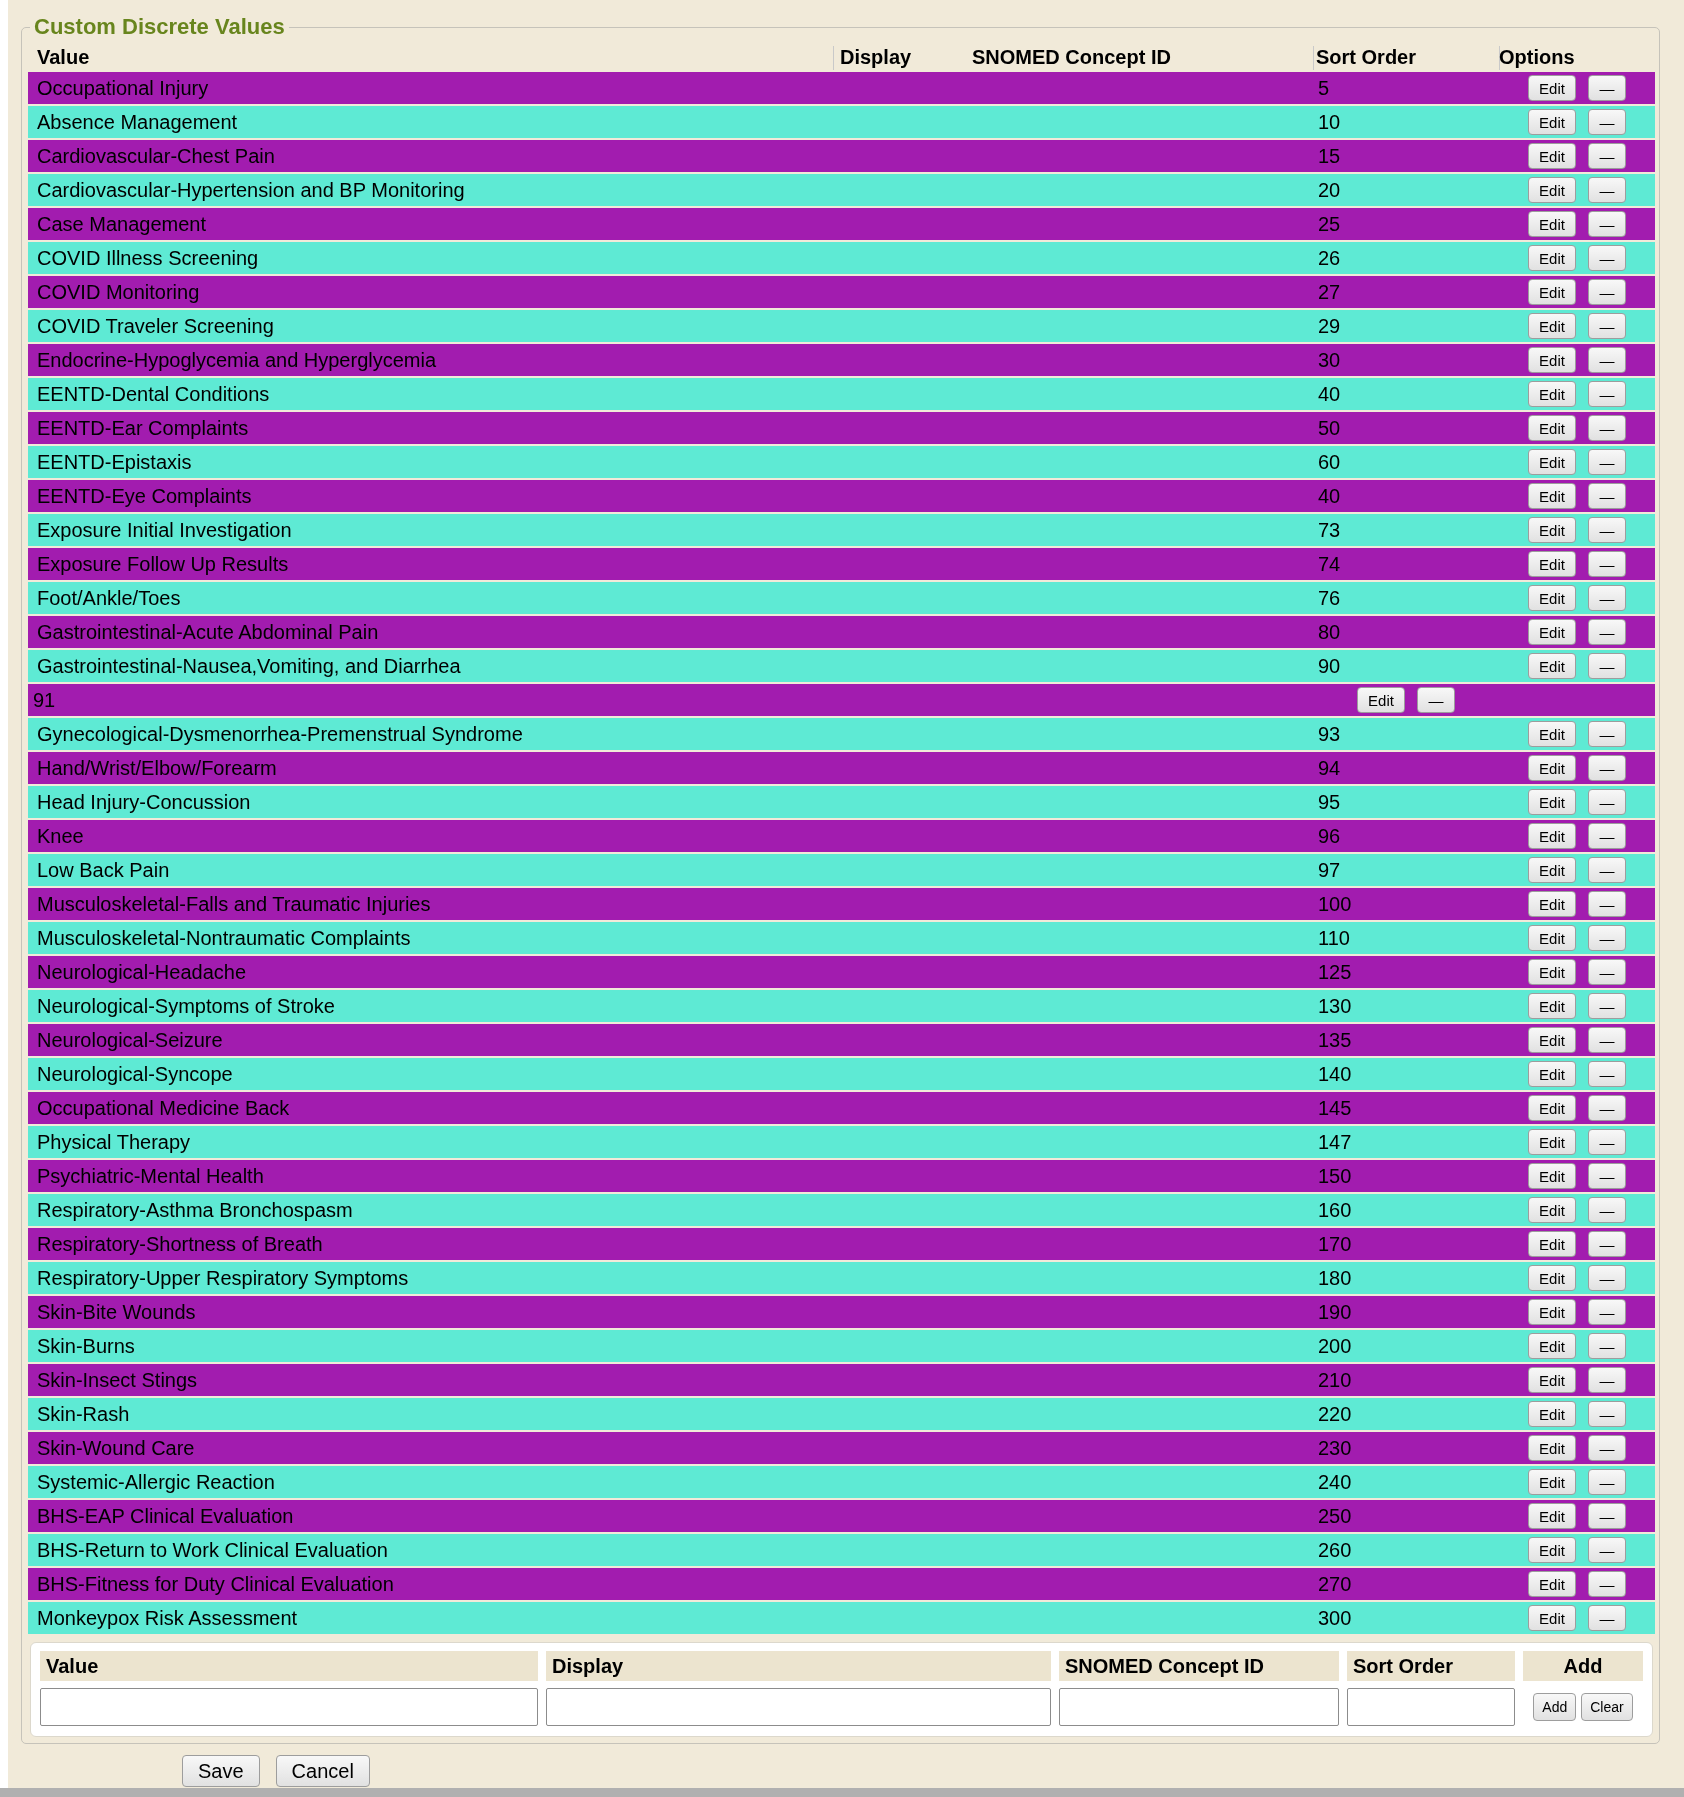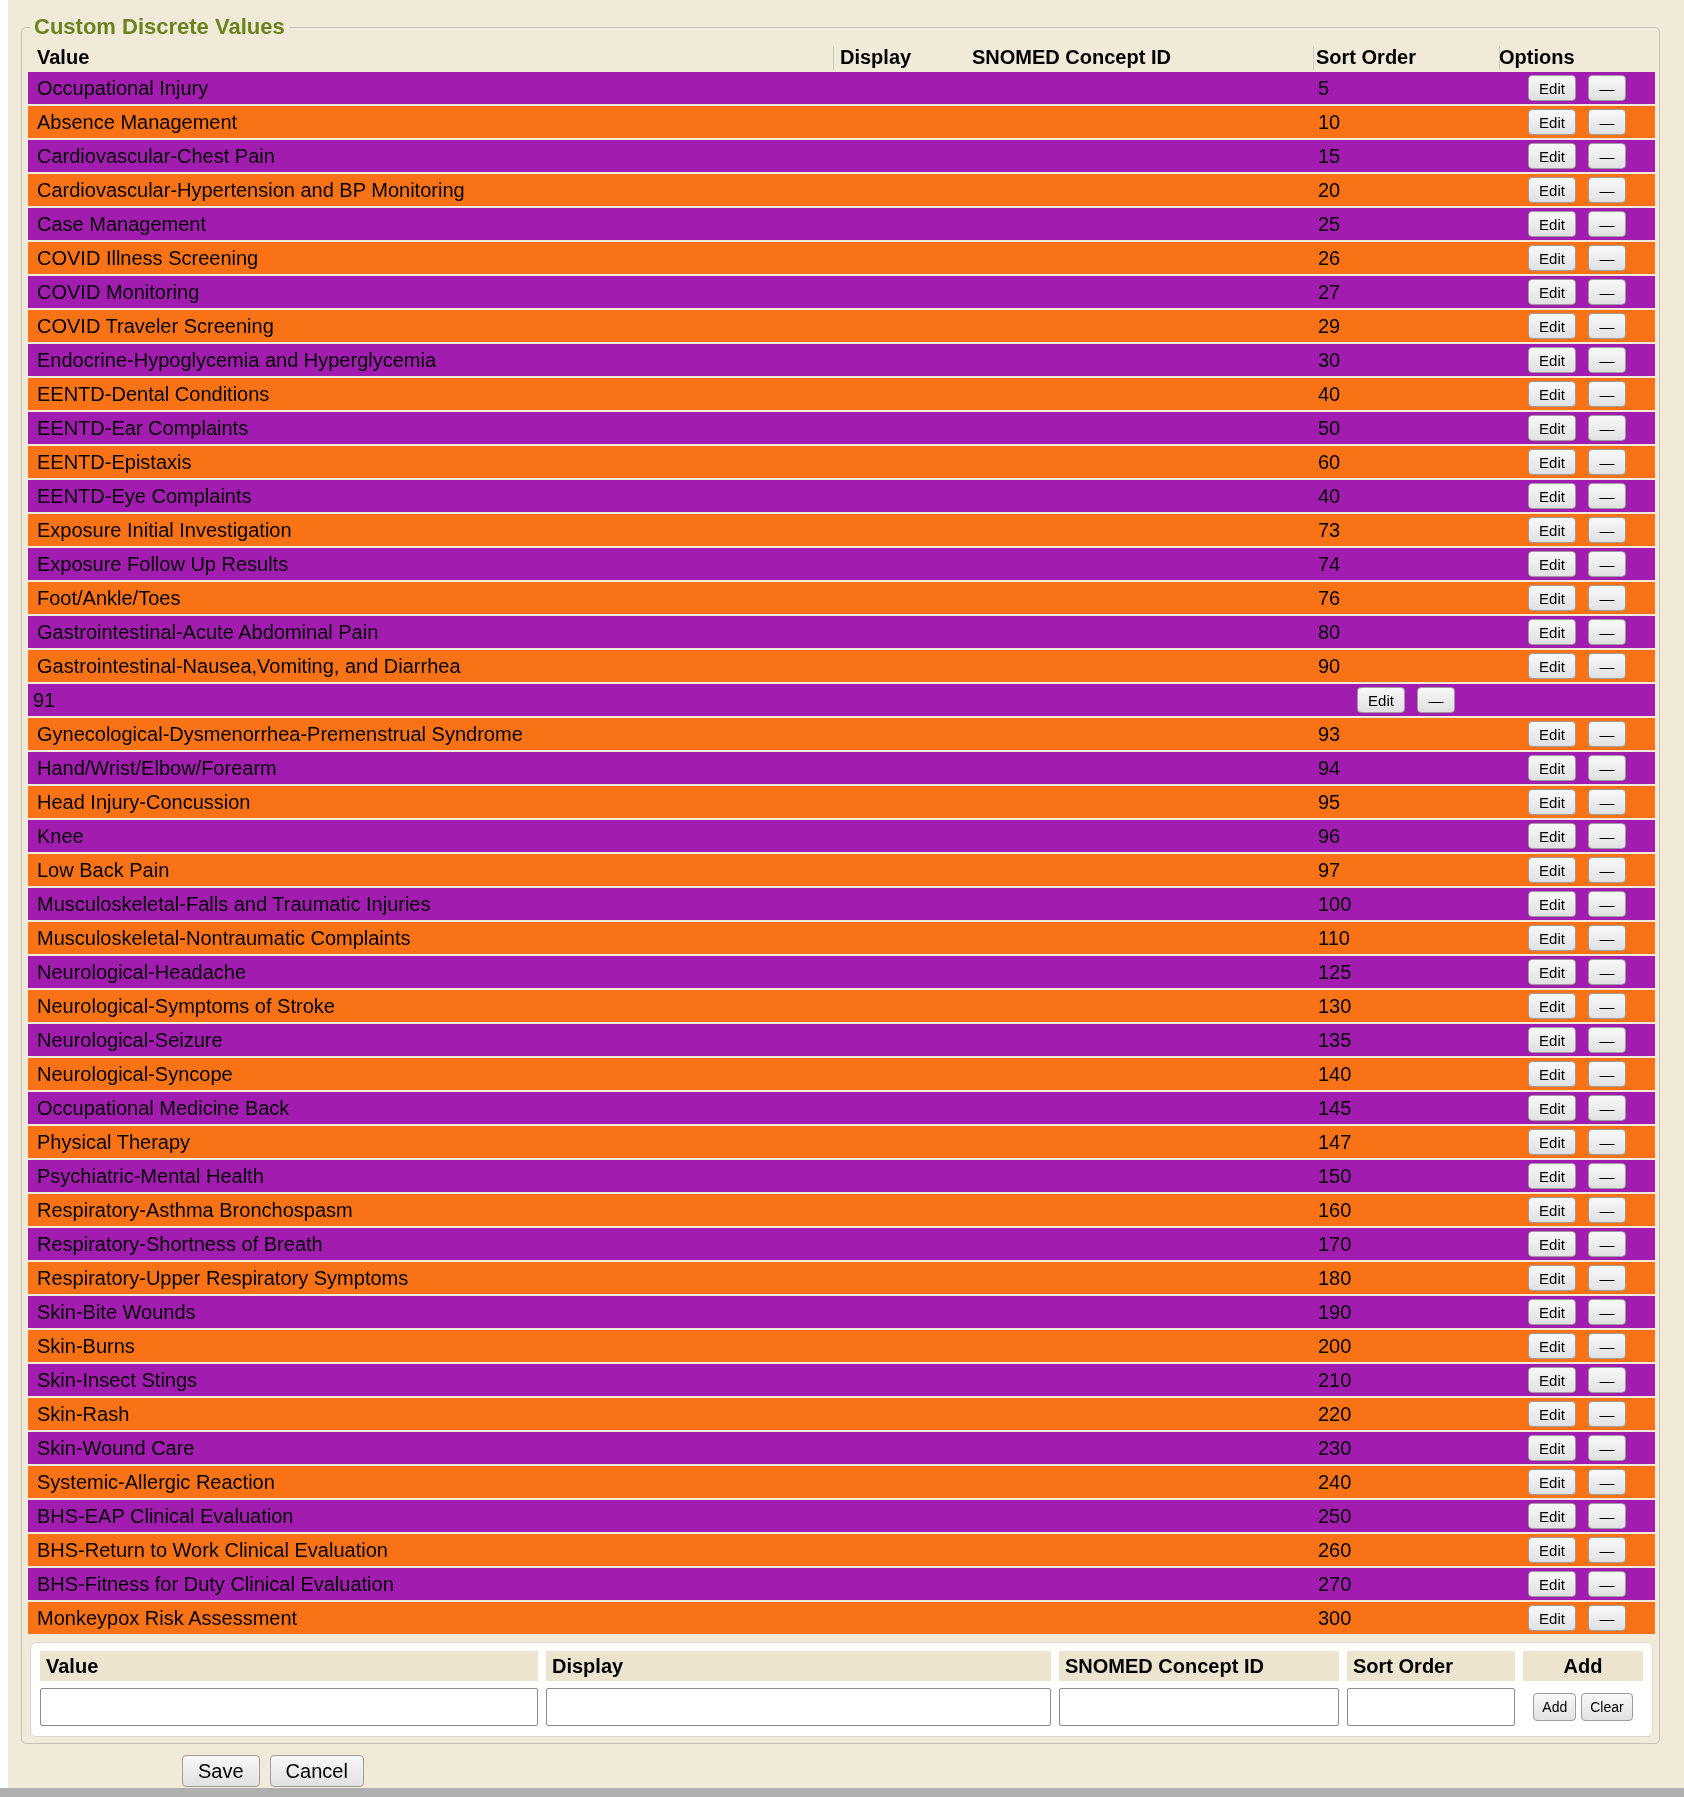--- a/index.html
+++ b/index.html
@@ -13,38 +13,38 @@
   .thead .h-value { left:9px; }
   .thead .h-display { left:812px; }
   .thead .h-snomed { left:944px; }
   .thead .h-sort { left:1288px; }
   .thead .h-options { left:1471px; width:156px; text-align:left; }
   .vdiv { position:absolute; top:2px; width:1px; height:24px; background:#c9c9c9; }
   .vdiv.d1 { left:805px; } .vdiv.d2 { left:1285px; } .vdiv.d3 { left:1471px; }
 
   
   .row { display:grid; grid-template-columns:1285px 186px 156px; align-items:center; height:32px; margin-bottom:2px; background:#a21caf; font-size:20px; color:#000; }
-  .row.alt { background:#f97316; }
+  .row.alt { background:#5eead4; }
   .cell-value { padding-left:9px; white-space:nowrap; overflow:hidden; }
   .cell-sort { padding-left:5px; }
   .cell-opts { display:flex; justify-content:center; align-items:center; gap:12px; }
   .btn { background:linear-gradient(#f8f8f8,#e1e1e1); border:1px solid #9d9d9d; border-radius:4px; font-family:"Liberation Sans", sans-serif; font-size:15px; color:#000; padding:2px 10px; height:26px; box-sizing:border-box; cursor:pointer; }
   .btn.dash { padding:2px 8px; min-width:38px; }
 
   
   .addbox { background:#ffffff; border:1px solid #dcd8cc; border-radius:6px; margin:8px 2px 0 2px; padding:8px 9px 10px 9px; }
   .addgrid { display:grid; grid-template-columns:498px 505px 280px 168px 1fr; column-gap:8px; row-gap:7px; align-items:center; }
   .addhead { background:#ece4cf; height:30px; line-height:30px; font-weight:bold; font-size:20px; padding-left:6px; box-sizing:border-box; }
   .addhead.center { text-align:center; padding-left:0; }
   .addgrid input { height:38px; box-sizing:border-box; width:100%; border:1px solid #8c8c8c; border-radius:2px; background:#fff; font-size:18px; padding:0 6px; font-family:"Liberation Sans", sans-serif; }
   .addbtns { display:flex; justify-content:center; align-items:center; gap:5px; }
   .btn.small { font-size:14px; padding:2px 8px; height:28px; }
 
   
-  .actions { margin:11px 15px 0 174px; display:flex; gap:10px; }
+  .actions { margin:11px 15px 0 174px; display:flex; gap:16px; }
   .btn.big { font-size:20px; padding:3px 15px; height:32px; }
   .gray-bar { width:1684px; margin-left:0; height:9px; background:#b0b0b0; }
 </style>
 </head>
 <body>
 
 <div class="page">
   <fieldset class="main">
     <legend class="title">Custom Discrete Values</legend>
 

